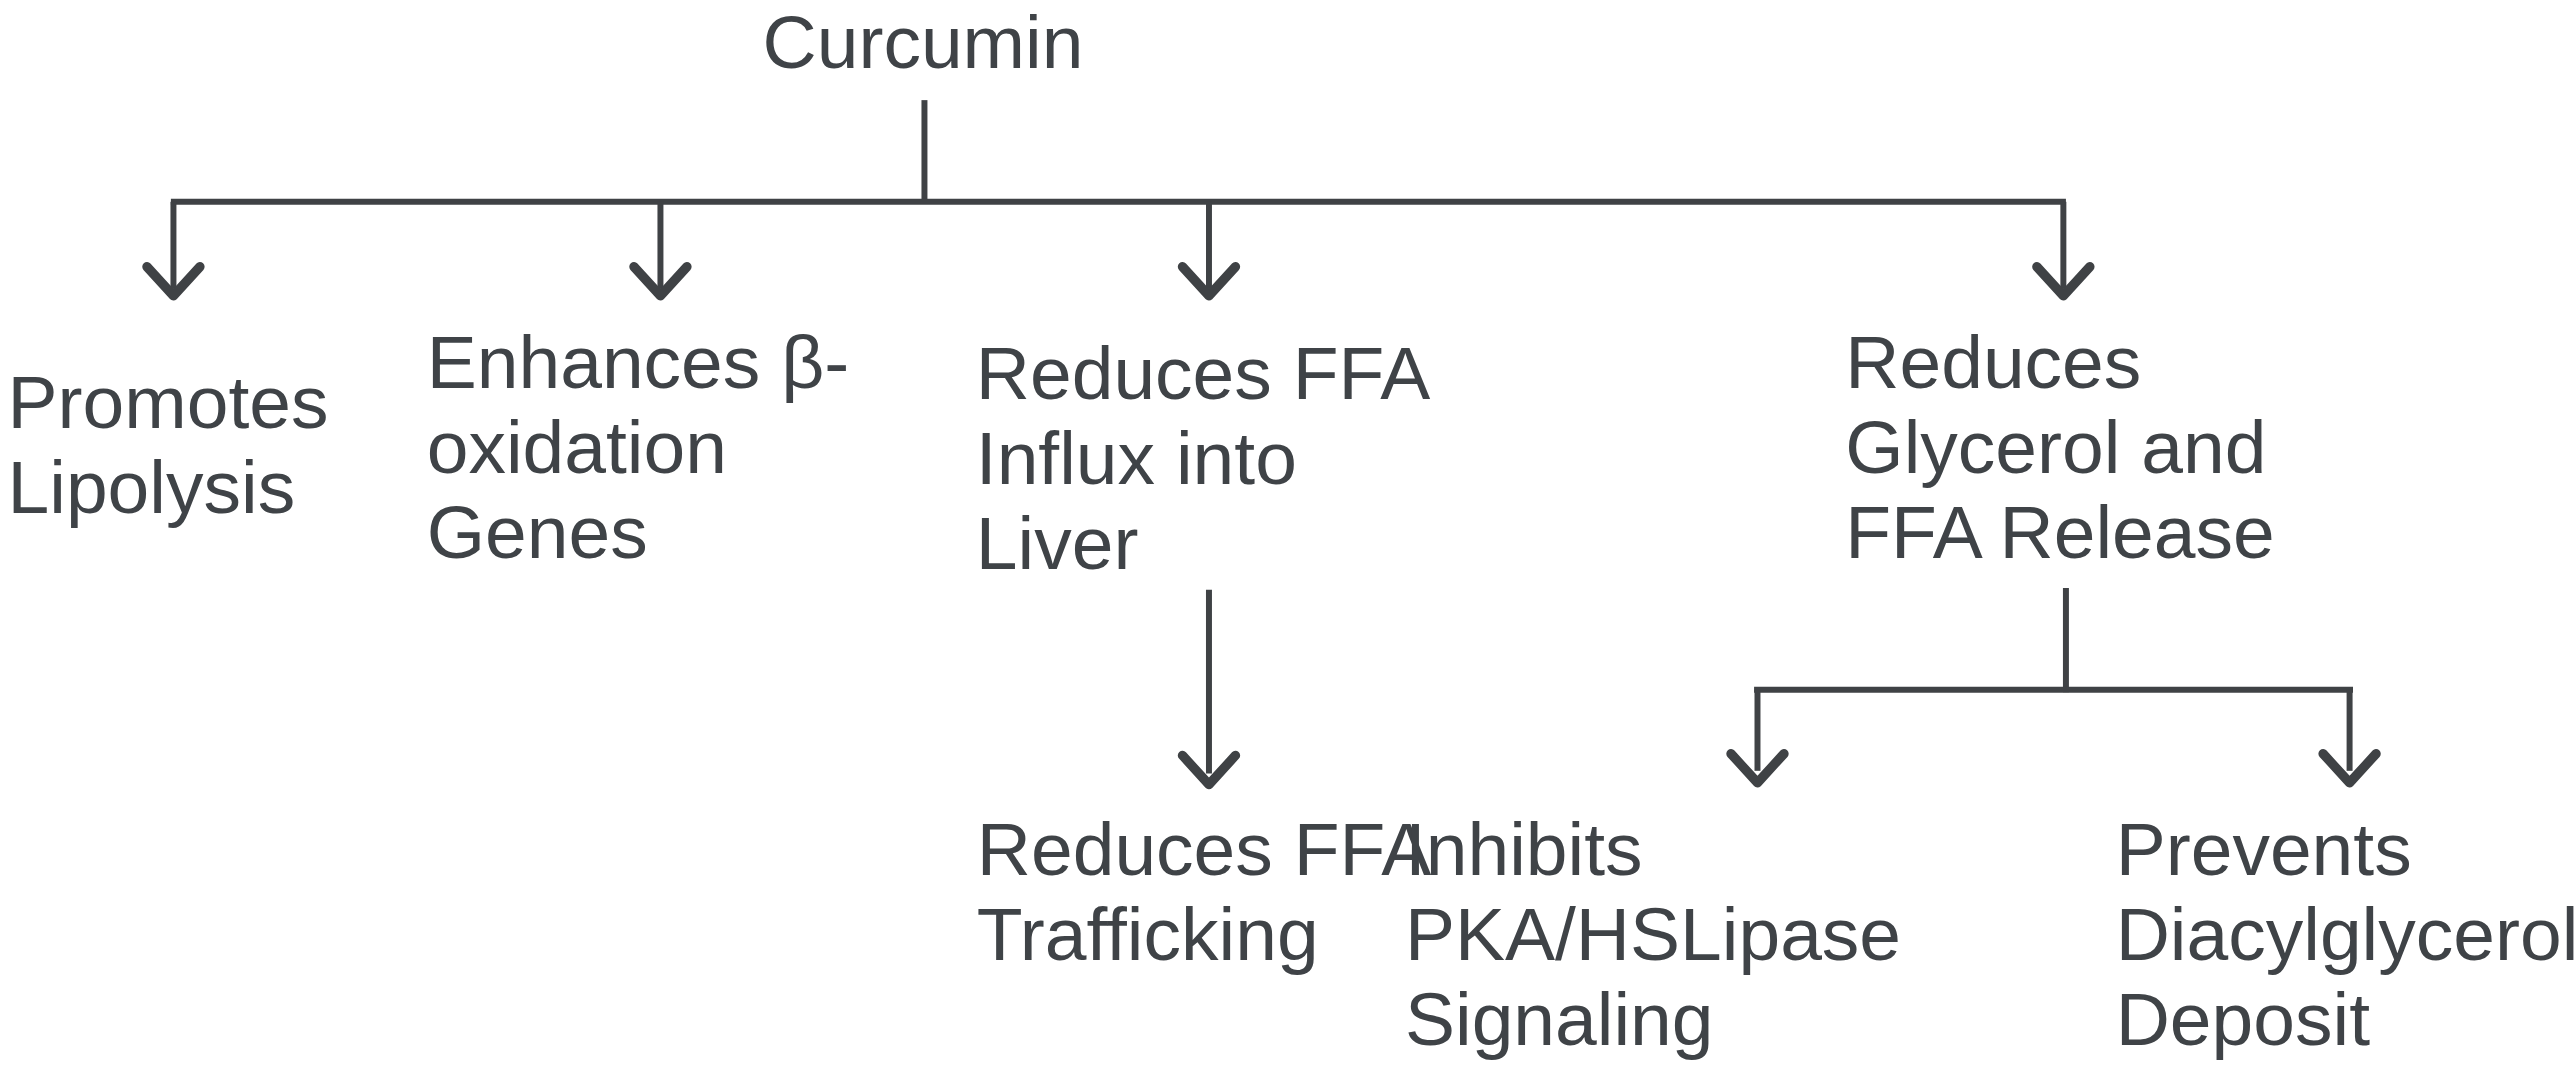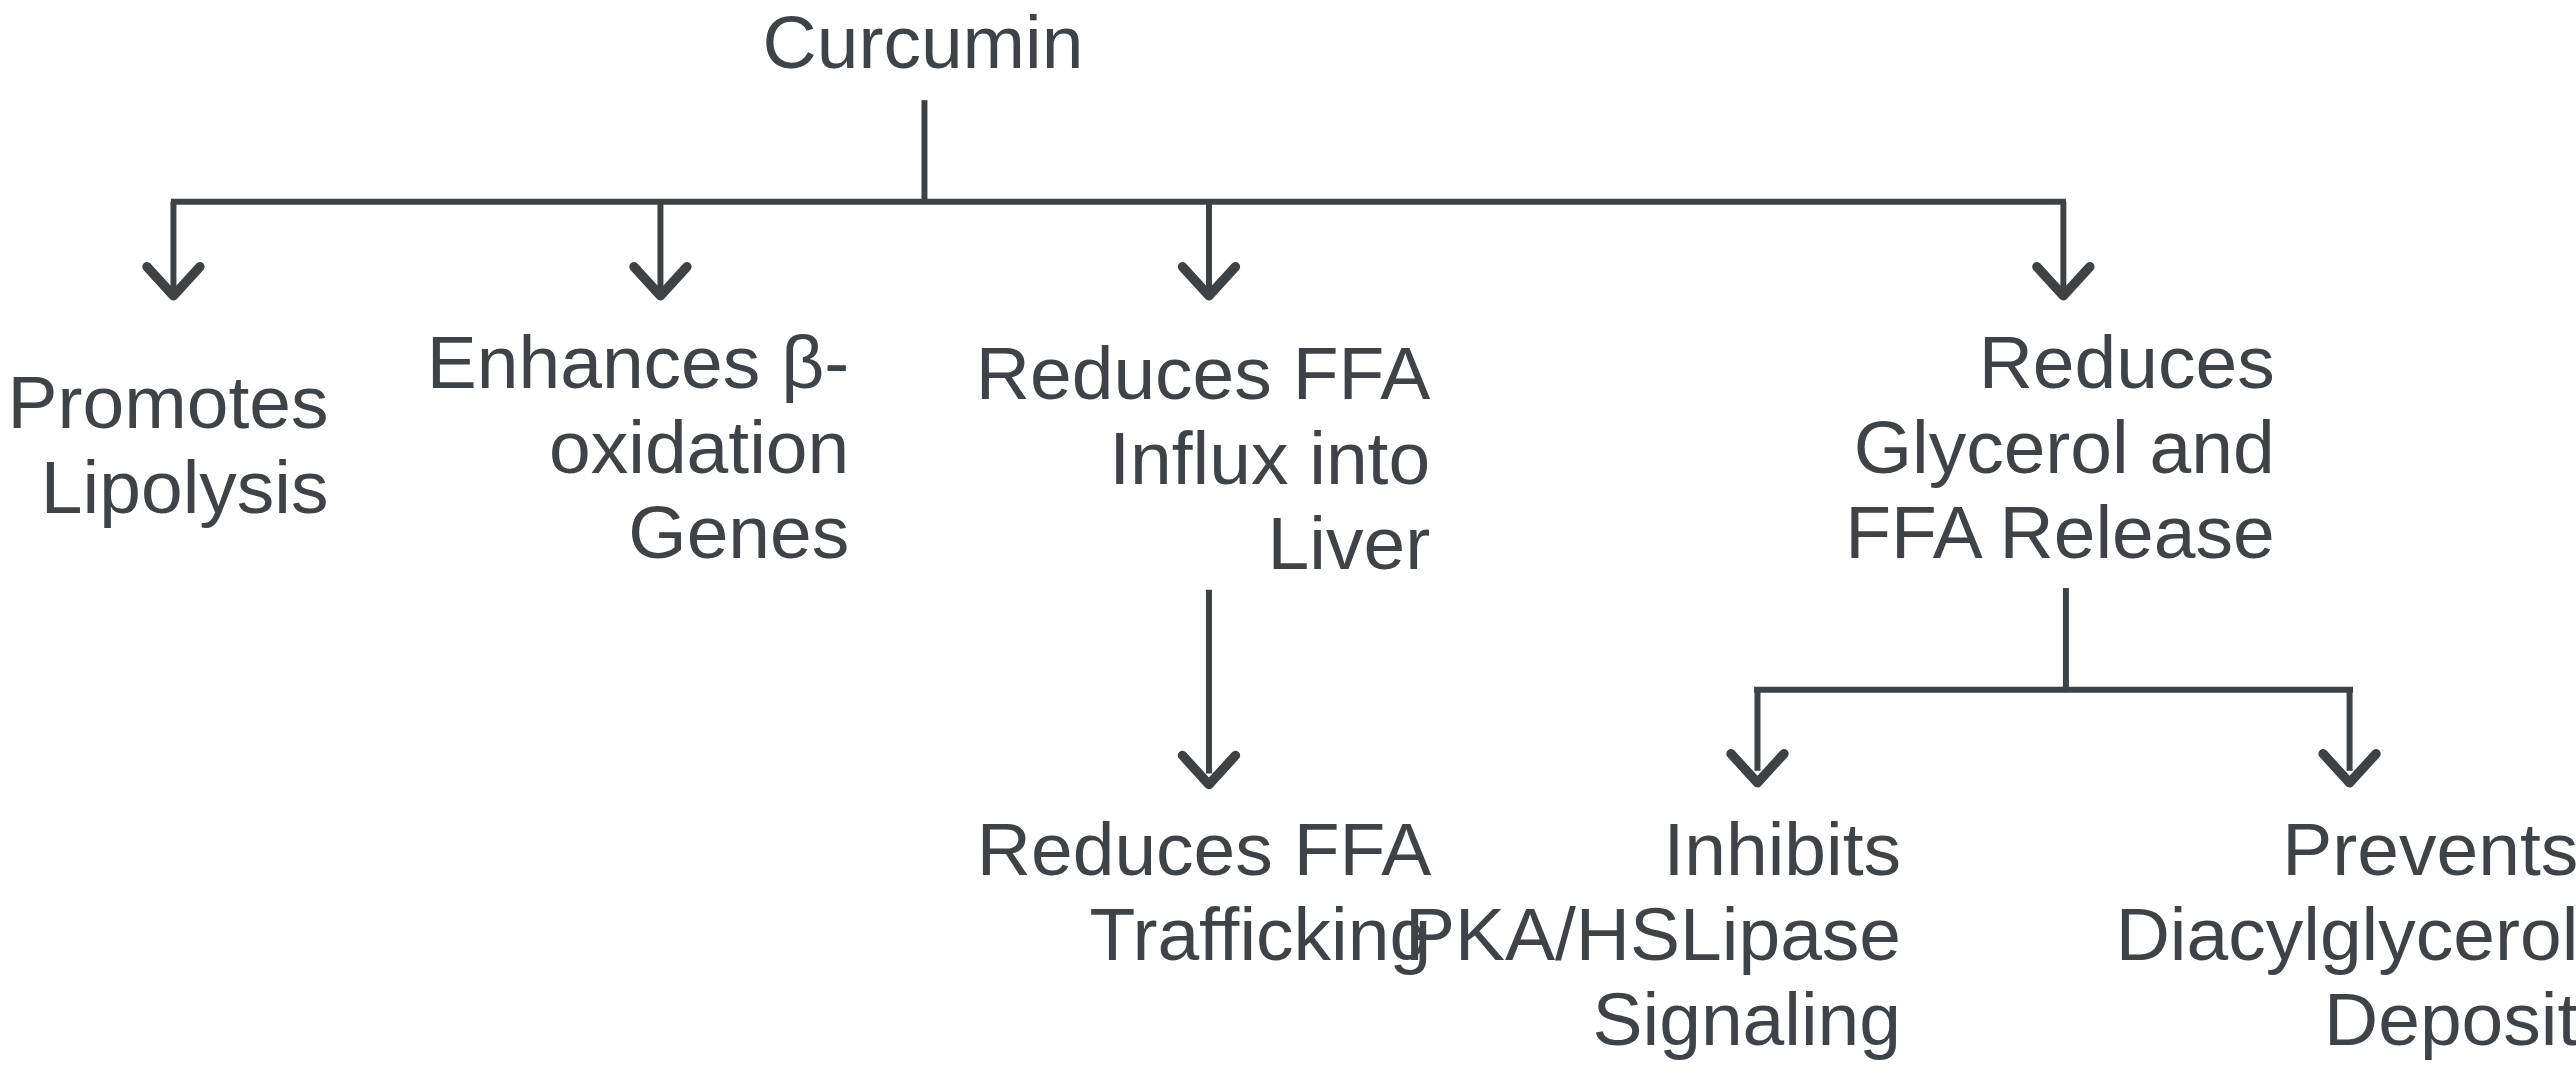--- a/index.html
+++ b/index.html
@@ -29,21 +29,21 @@
     stroke: var(--line);
   }
   .edge { stroke-width: 7px; }
   .head { stroke-width: 11px; stroke-linecap: round; stroke-linejoin: round; }
   .node {
     position: absolute;
     transform: translateX(-50%);
     color: var(--text);
     font-size: 75px;
     line-height: 85px;
-    text-align: right;
+    text-align: left;
     white-space: pre-line;
     letter-spacing: 0px;
   }
 </style>
 </head>
 <body>
 
 <div class="canvas">
 
   <svg class="connectors" viewBox="0 0 3015 1259" xmlns="http://www.w3.org/2000/svg">

